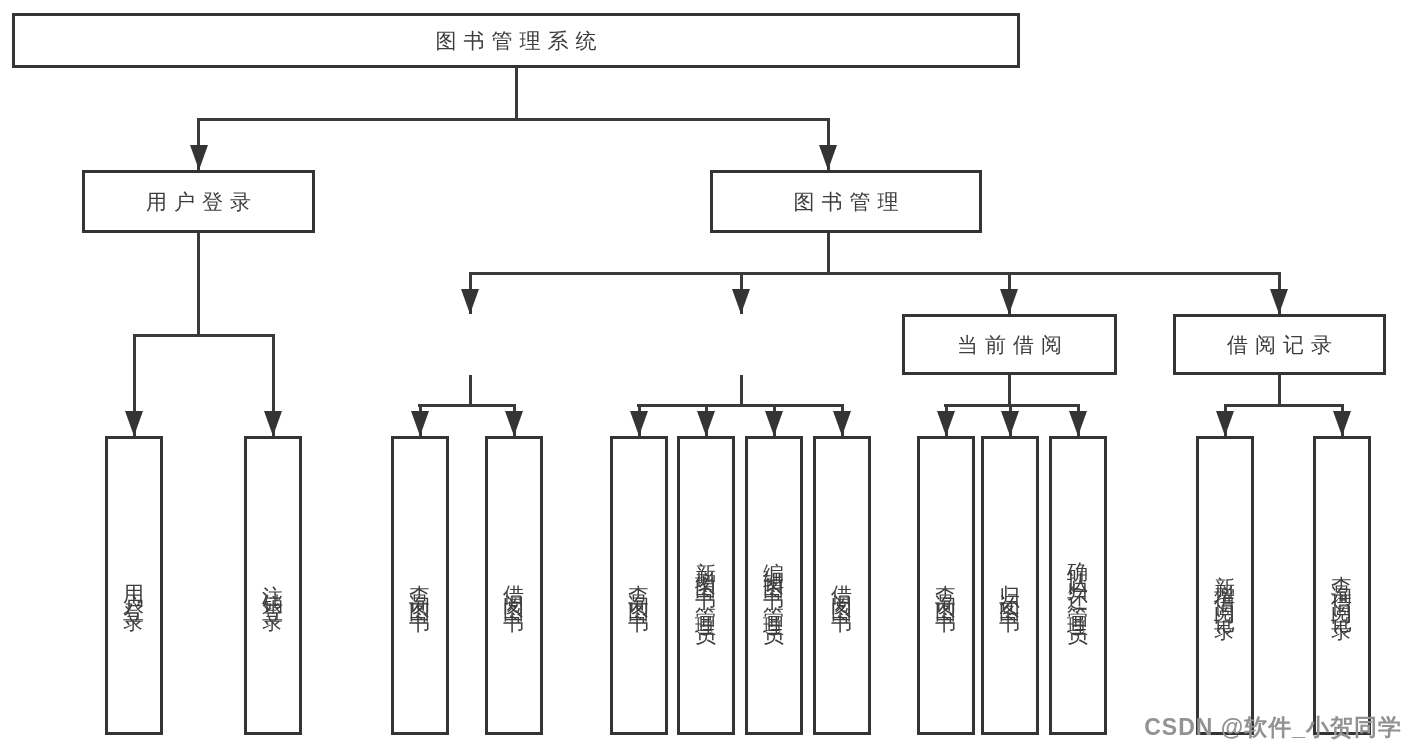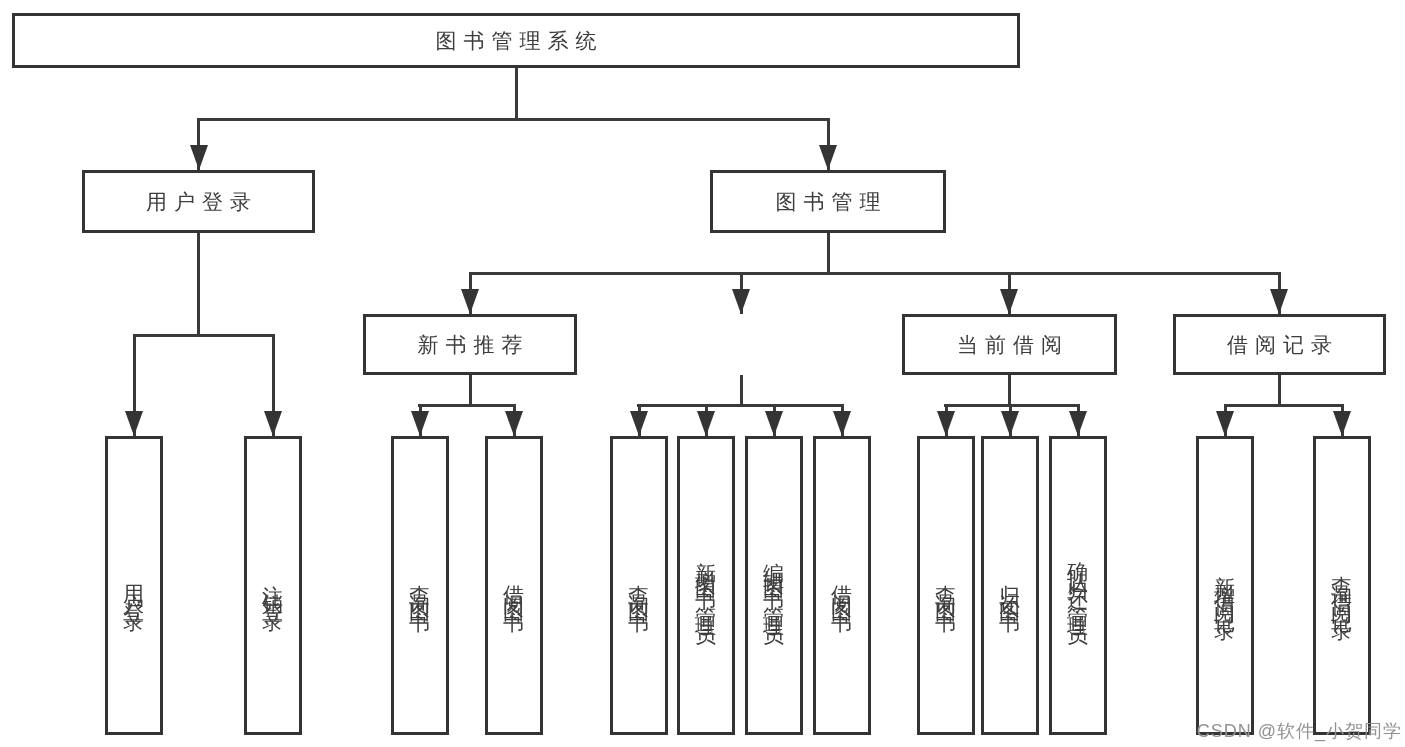--- a/index.html
+++ b/index.html
@@ -27,22 +27,23 @@
     color:#3d3d3d;
   }
   .hbox{font-size:21px;letter-spacing:7px;text-indent:7px;}
   .vbox span{
     writing-mode:vertical-rl;
     font-size:21px;letter-spacing:9px;
     line-height:1.0;
   }
   .watermark{
     position:absolute;right:3px;bottom:4px;z-index:10;
-    font-size:18px;color:#929292;letter-spacing:1px;
+    font-size:23px;color:#929292;letter-spacing:1px;
     white-space:nowrap;
+    font-weight:bold;
   }
 </style>
 </head>
 <body>
 
 <div class="canvas">
 
   <div class="vl" style="left:515px;top:68px;height:53px;"></div>
   <div class="hl" style="left:197px;top:118px;width:632px;"></div>
   <div class="vl" style="left:197px;top:118px;height:52px;"></div>
@@ -102,27 +103,24 @@
   <div class="vl" style="left:1341px;top:404px;height:32px;"></div>
   <div class="arrow" style="left:1333px;top:411px;"></div>
 
   <div class="box hbox" style="left:12px;top:13px;width:1008px;height:55px;">
     <span>图书管理系统</span>
   </div>
 
   <div class="box hbox" style="left:82px;top:170px;width:233px;height:63px;">
     <span>用户登录</span>
   </div>
-  <div class="box hbox" style="left:710px;top:170px;width:236px;height:63px;text-align:center;">
+  <div class="box hbox" style="left:710px;top:170px;width:272px;height:63px;text-align:center;">
     <span>图书管理</span>
   </div>
 
-  <div class="box hbox" style="left:363px;top:314px;width:214px;height:61px;">
-    <span>新书推荐</span>
-  </div>
   <div class="box hbox" style="left:902px;top:314px;width:215px;height:61px;align-items:center;">
     <span>当前借阅</span>
   </div>
   <div class="box hbox" style="left:1173px;top:314px;width:213px;height:61px;">
     <span>借阅记录</span>
   </div>
 
   <div class="box vbox" style="left:105px;top:436px;width:58px;height:299px;">
     <span>用户登录</span>
   </div>

